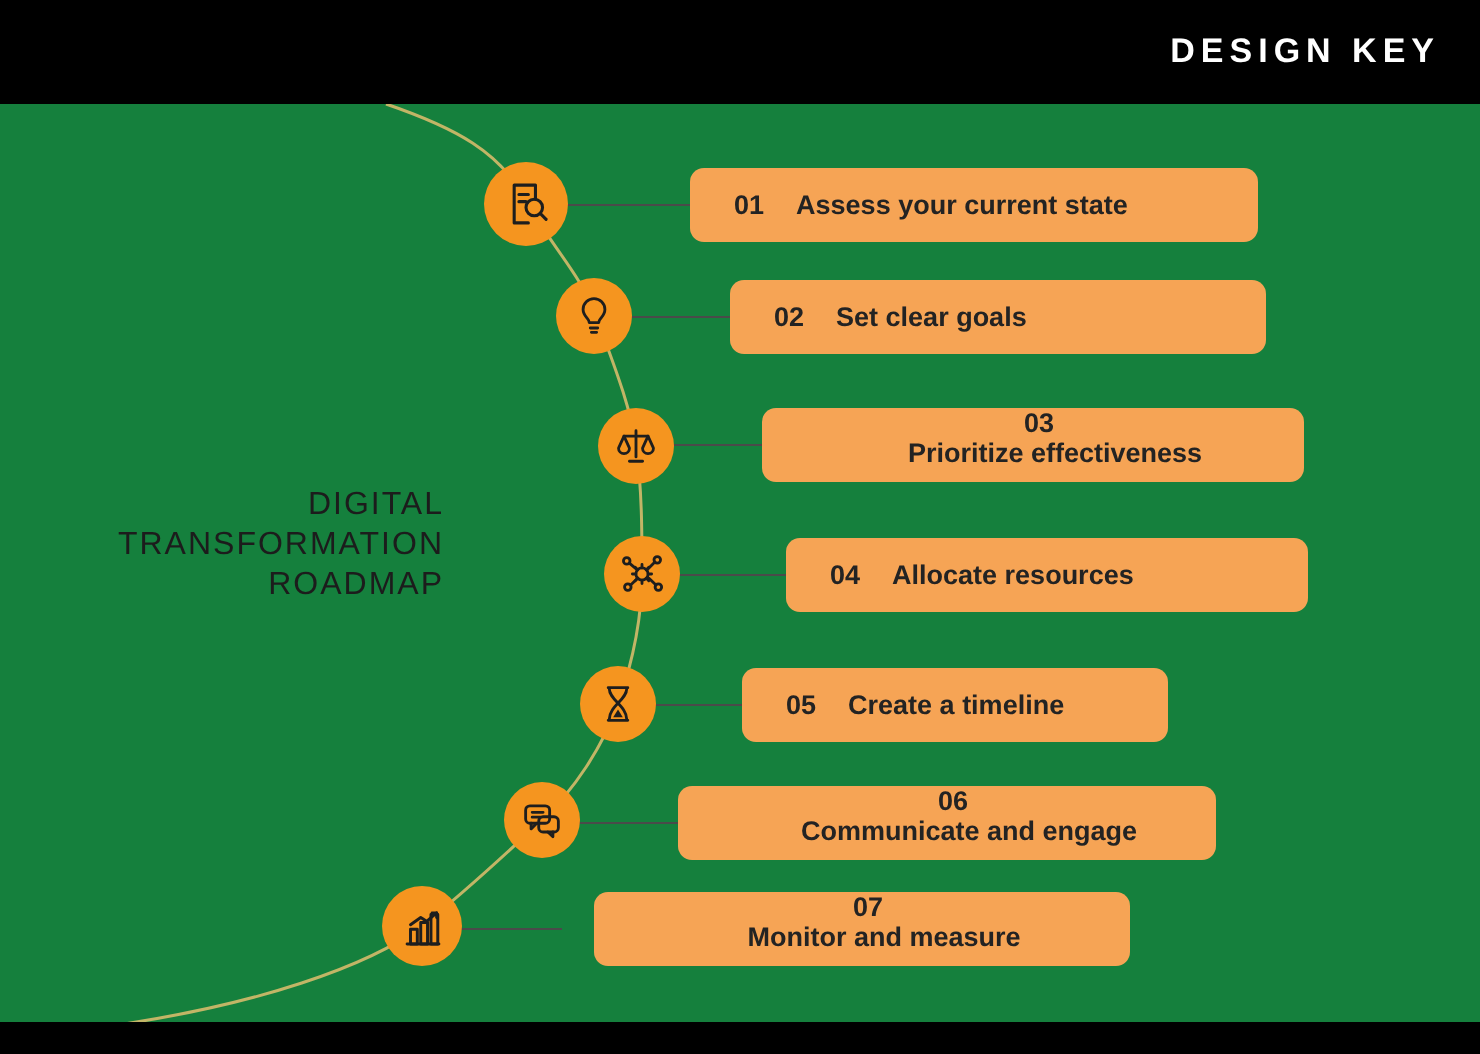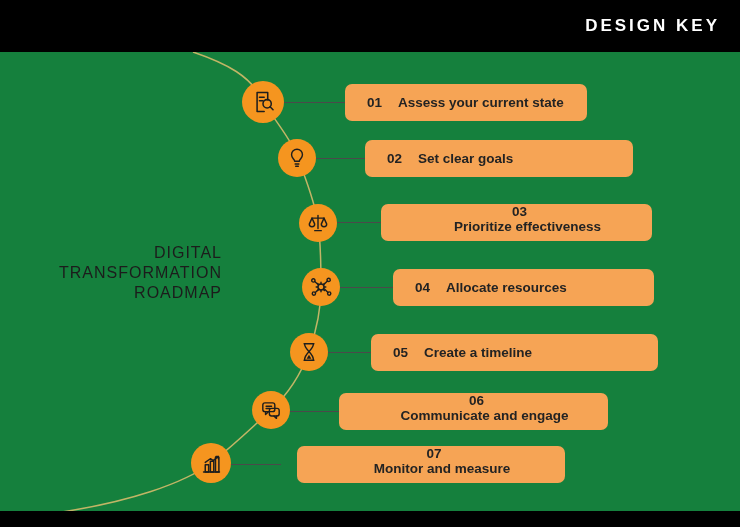--- a/index.html
+++ b/index.html
@@ -21,37 +21,37 @@
           display:flex;align-items:center;justify-content:center;}
   .bar{position:absolute;height:37px;background:var(--bar-fill,#F6A455);border-radius:7px;
        display:flex;align-items:center;padding-left:22px;box-sizing:border-box;
        color:#232323;font-weight:bold;font-size:13.5px;white-space:nowrap;}
   .num{margin-right:16px;}
 
   .icon{stroke:#1e1e1e;fill:none;stroke-width:1.3;stroke-linecap:round;stroke-linejoin:round;}
 
   .s1 .circle{left:242px;top:81px;width:42px;height:42px;}
   .s1 .connector{left:263px;top:102px;width:85px;}
-  .s1 .bar{left:345px;top:84px;width:242px;}
+  .s1 .bar{left:345px;top:84px;width:284px;}
 
   .s2 .circle{left:278px;top:139px;width:38px;height:38px;}
   .s2 .connector{left:297px;top:158px;width:70px;}
   .s2 .bar{left:365px;top:140px;width:268px;}
 
   .s3 .circle{left:299px;top:204px;width:38px;height:38px;}
   .s3 .connector{left:318px;top:222px;width:65px;}
   .s3 .bar{left:381px;top:204px;width:271px;flex-direction:column;}
 
   .s4 .circle{left:302px;top:268px;width:38px;height:38px;}
   .s4 .connector{left:321px;top:287px;width:74px;}
   .s4 .bar{left:393px;top:269px;width:261px;}
 
   .s5 .circle{left:290px;top:333px;width:38px;height:38px;}
   .s5 .connector{left:309px;top:352px;width:65px;}
-  .s5 .bar{left:371px;top:334px;width:287px;}
+  .s5 .bar{left:371px;top:334px;width:213px;}
 
   .s6 .circle{left:252px;top:391px;width:38px;height:38px;}
   .s6 .connector{left:271px;top:411px;width:70px;}
   .s6 .bar{left:339px;top:393px;width:269px;flex-direction:column;}
 
   .s7 .circle{left:191px;top:443px;width:40px;height:40px;}
   .s7 .connector{left:211px;top:464px;width:70px;}
   .s7 .bar{left:297px;top:446px;width:268px;flex-direction:column;}
 </style>
 </head>

